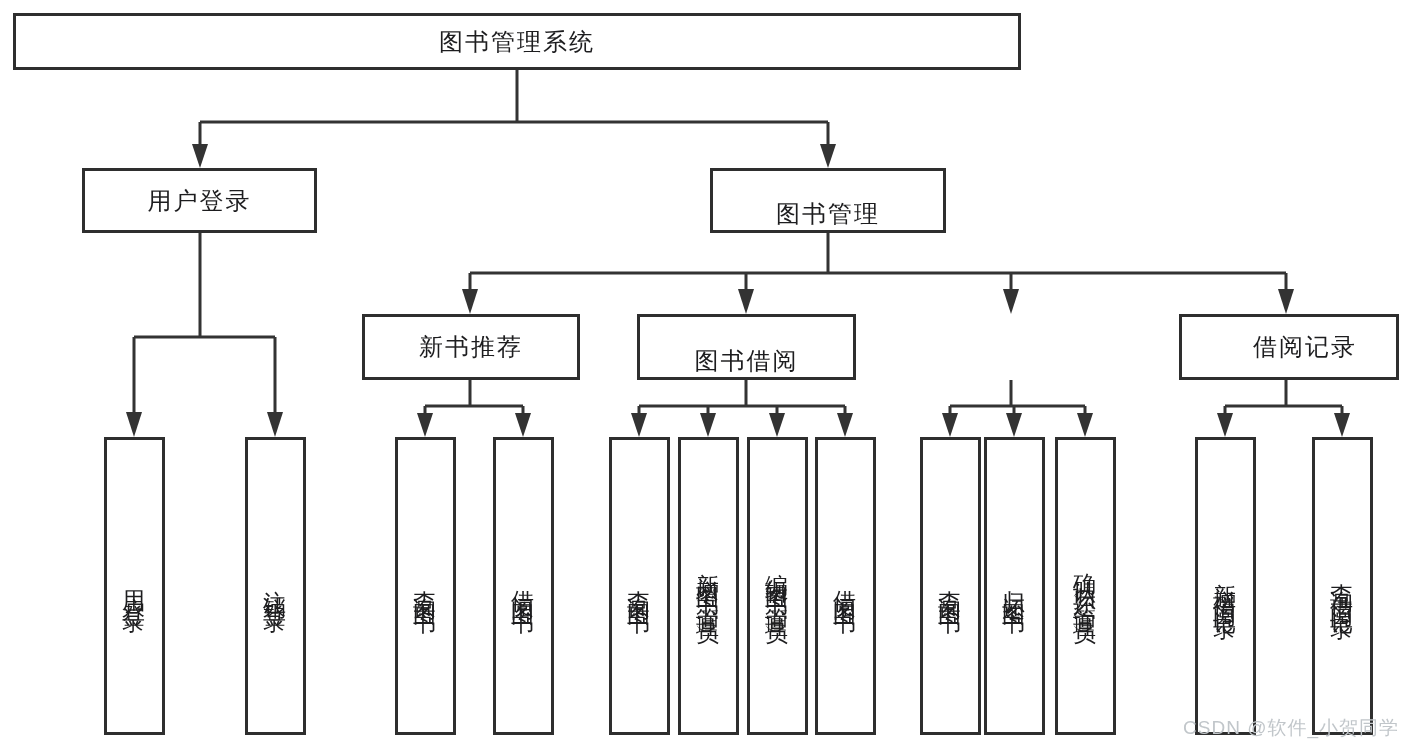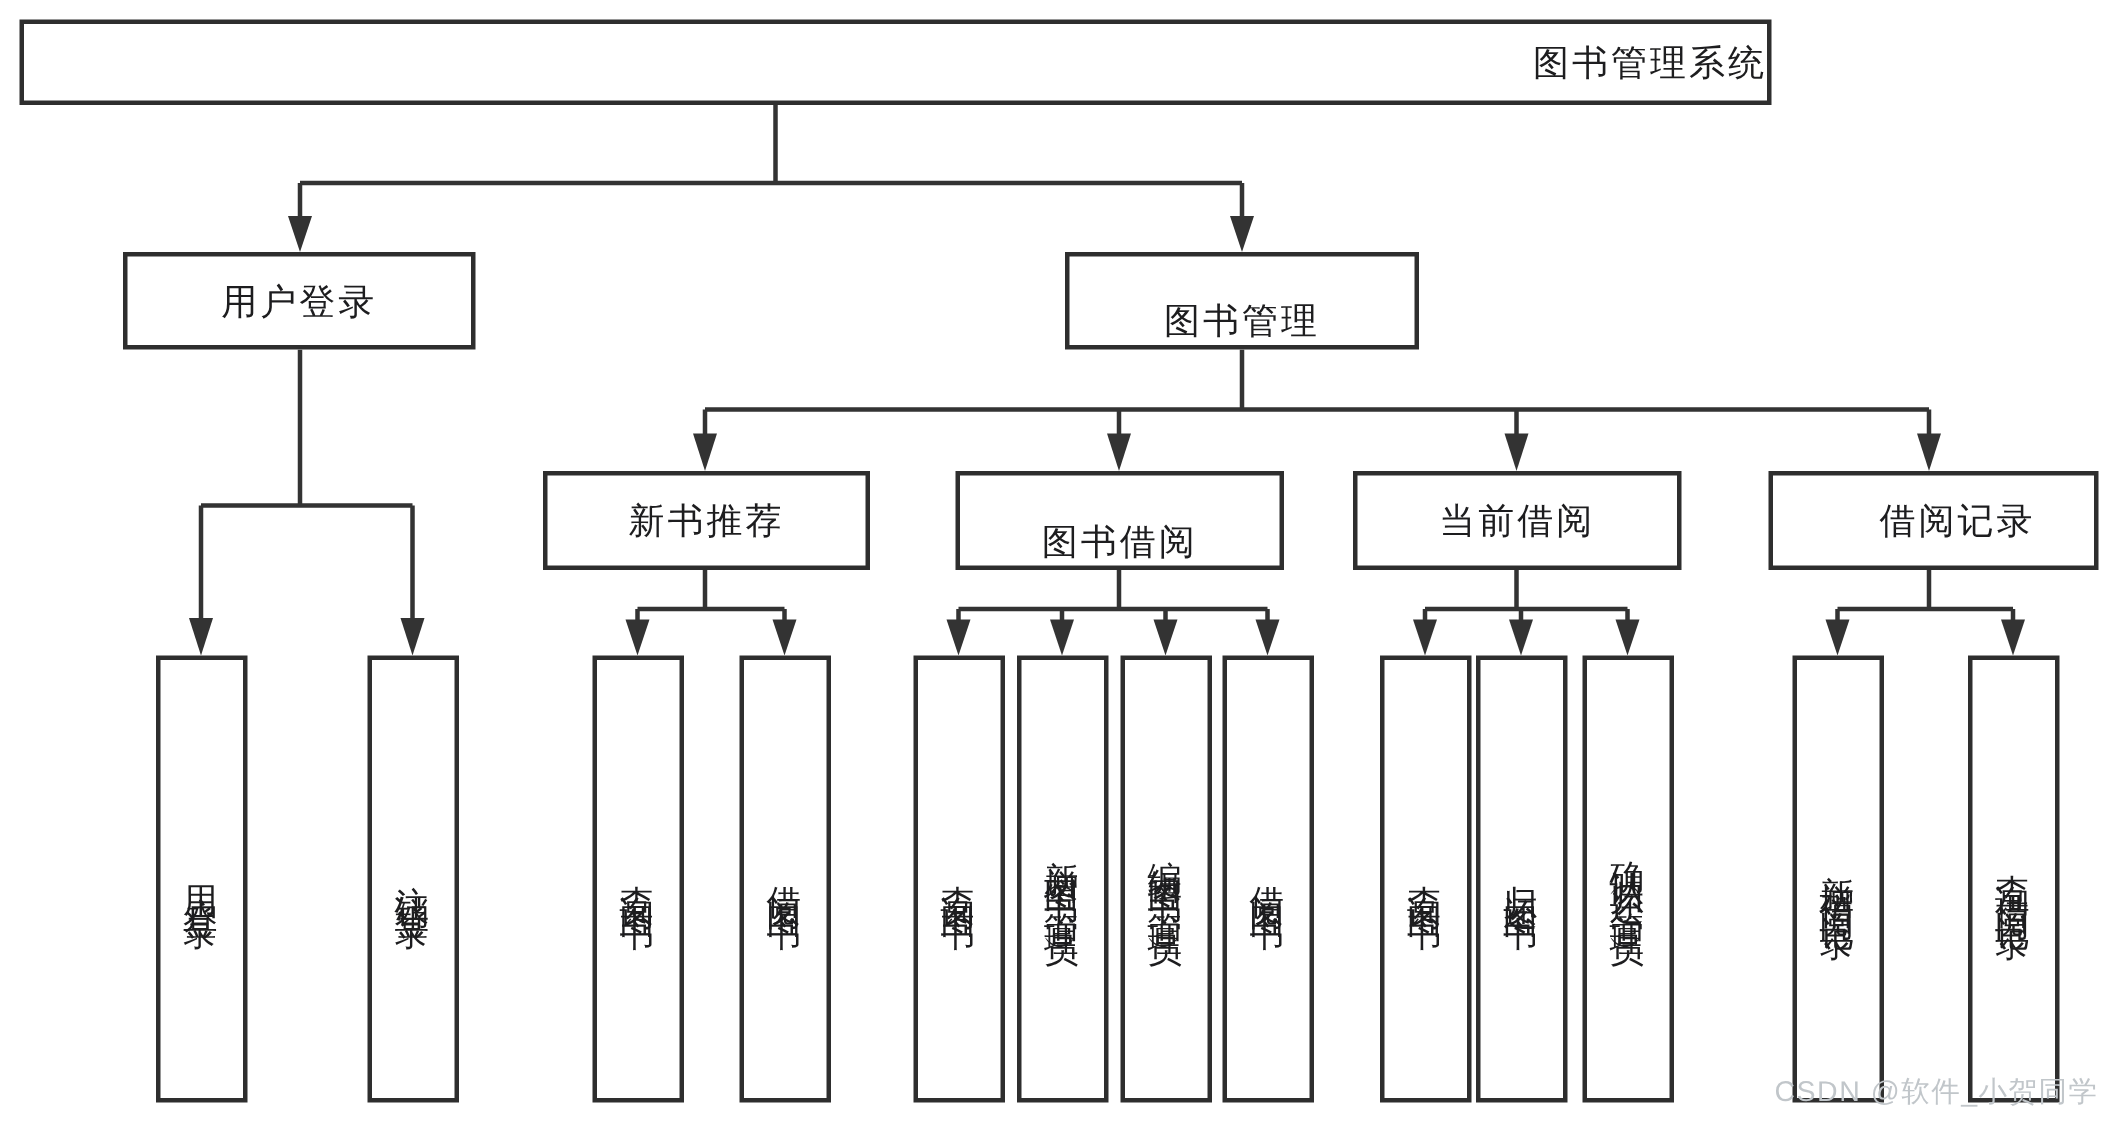--- a/index.html
+++ b/index.html
@@ -115,39 +115,36 @@
       <polygon class="arrow" points="1006,413 1022,413 1014,437"></polygon>
       <polygon class="arrow" points="1077,413 1093,413 1085,437"></polygon>
     </g>
     <g>
       <path class="line" d="M1286 380 V406 M1225 406 H1342 M1225 406 V415 M1342 406 V415"></path>
       <polygon class="arrow" points="1217,413 1233,413 1225,437"></polygon>
       <polygon class="arrow" points="1334,413 1350,413 1342,437"></polygon>
     </g>
   </svg>
 
-  <div class="node" style="left:13px; top:13px; width:1168px; height:57px;justify-content:flex-end;">
+  <div class="node" style="left:13px; top:13px; width:1008px; height:57px;">
     <span>图书管理系统</span>
   </div>
 
   <div class="node" style="left:82px; top:168px; width:235px; height:65px;">
     <span>用户登录</span>
   </div>
   <div class="node" style="left:710px; top:168px; width:236px; height:65px;align-items:flex-end;">
     <span>图书管理</span>
   </div>
 
   <div class="node" style="left:362px; top:314px; width:218px; height:66px;">
     <span>新书推荐</span>
   </div>
   <div class="node" style="left:637px; top:314px; width:219px; height:66px;align-items:flex-end;">
     <span>图书借阅</span>
-  </div>
-  <div class="node" style="left:902px; top:314px; width:219px; height:66px;">
-    <span>当前借阅</span>
   </div>
   <div class="node" style="left:1179px; top:314px; width:220px; height:66px;padding-left:32px;">
     <span>借阅记录</span>
   </div>
 
   <div class="leaf" style="left:104px; top:437px; width:61px; height:298px;">
     <span class="vtext">用户登录</span>
   </div>
   <div class="leaf" style="left:245px; top:437px; width:61px; height:298px;">
     <span class="vtext">注销登录</span>

